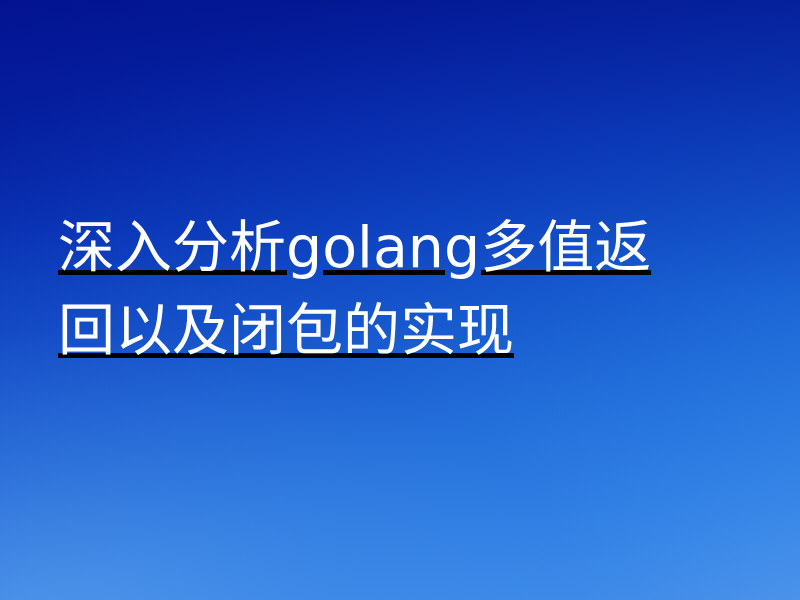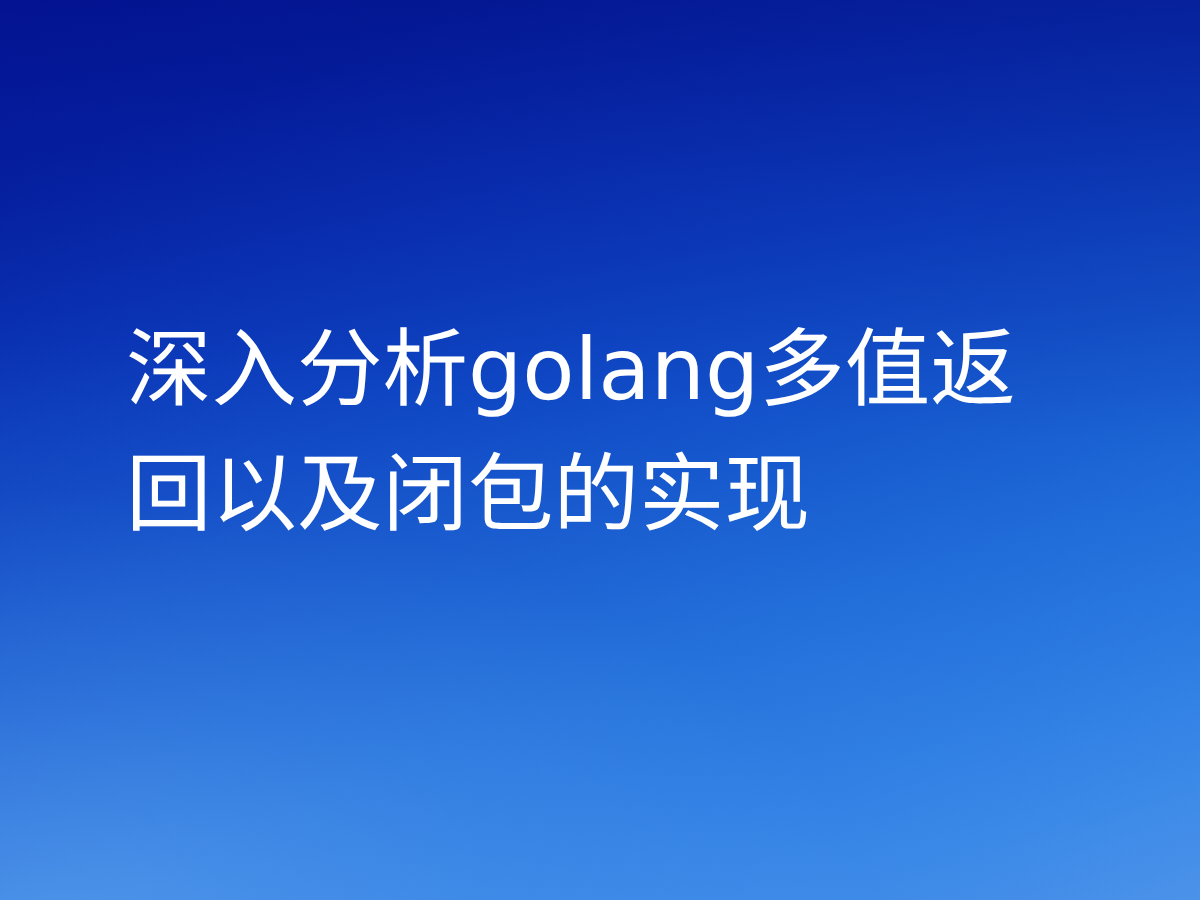--- a/index.html
+++ b/index.html
@@ -59,23 +59,24 @@
         rgba(110, 175, 243, 0.50) 0%,
         rgba(90, 160, 240, 0.26) 32%,
         rgba(60, 130, 225, 0.08) 58%,
         rgba(0, 0, 0, 0) 78%);
     pointer-events: none;
   }
 
   
   .title-block {
     position: absolute;
-    left: 84px;
+    left: 58px;
     top: 206px;
     width: 640px;
+    text-decoration: underline;
   }
 
   .cover-title {
     margin: 0;
     font-family: "DejaVu Sans", "Liberation Sans", sans-serif;
     font-size: 57px;
     font-weight: 400;
     line-height: 83px;
     letter-spacing: 0px;
     color: #ffffff;

